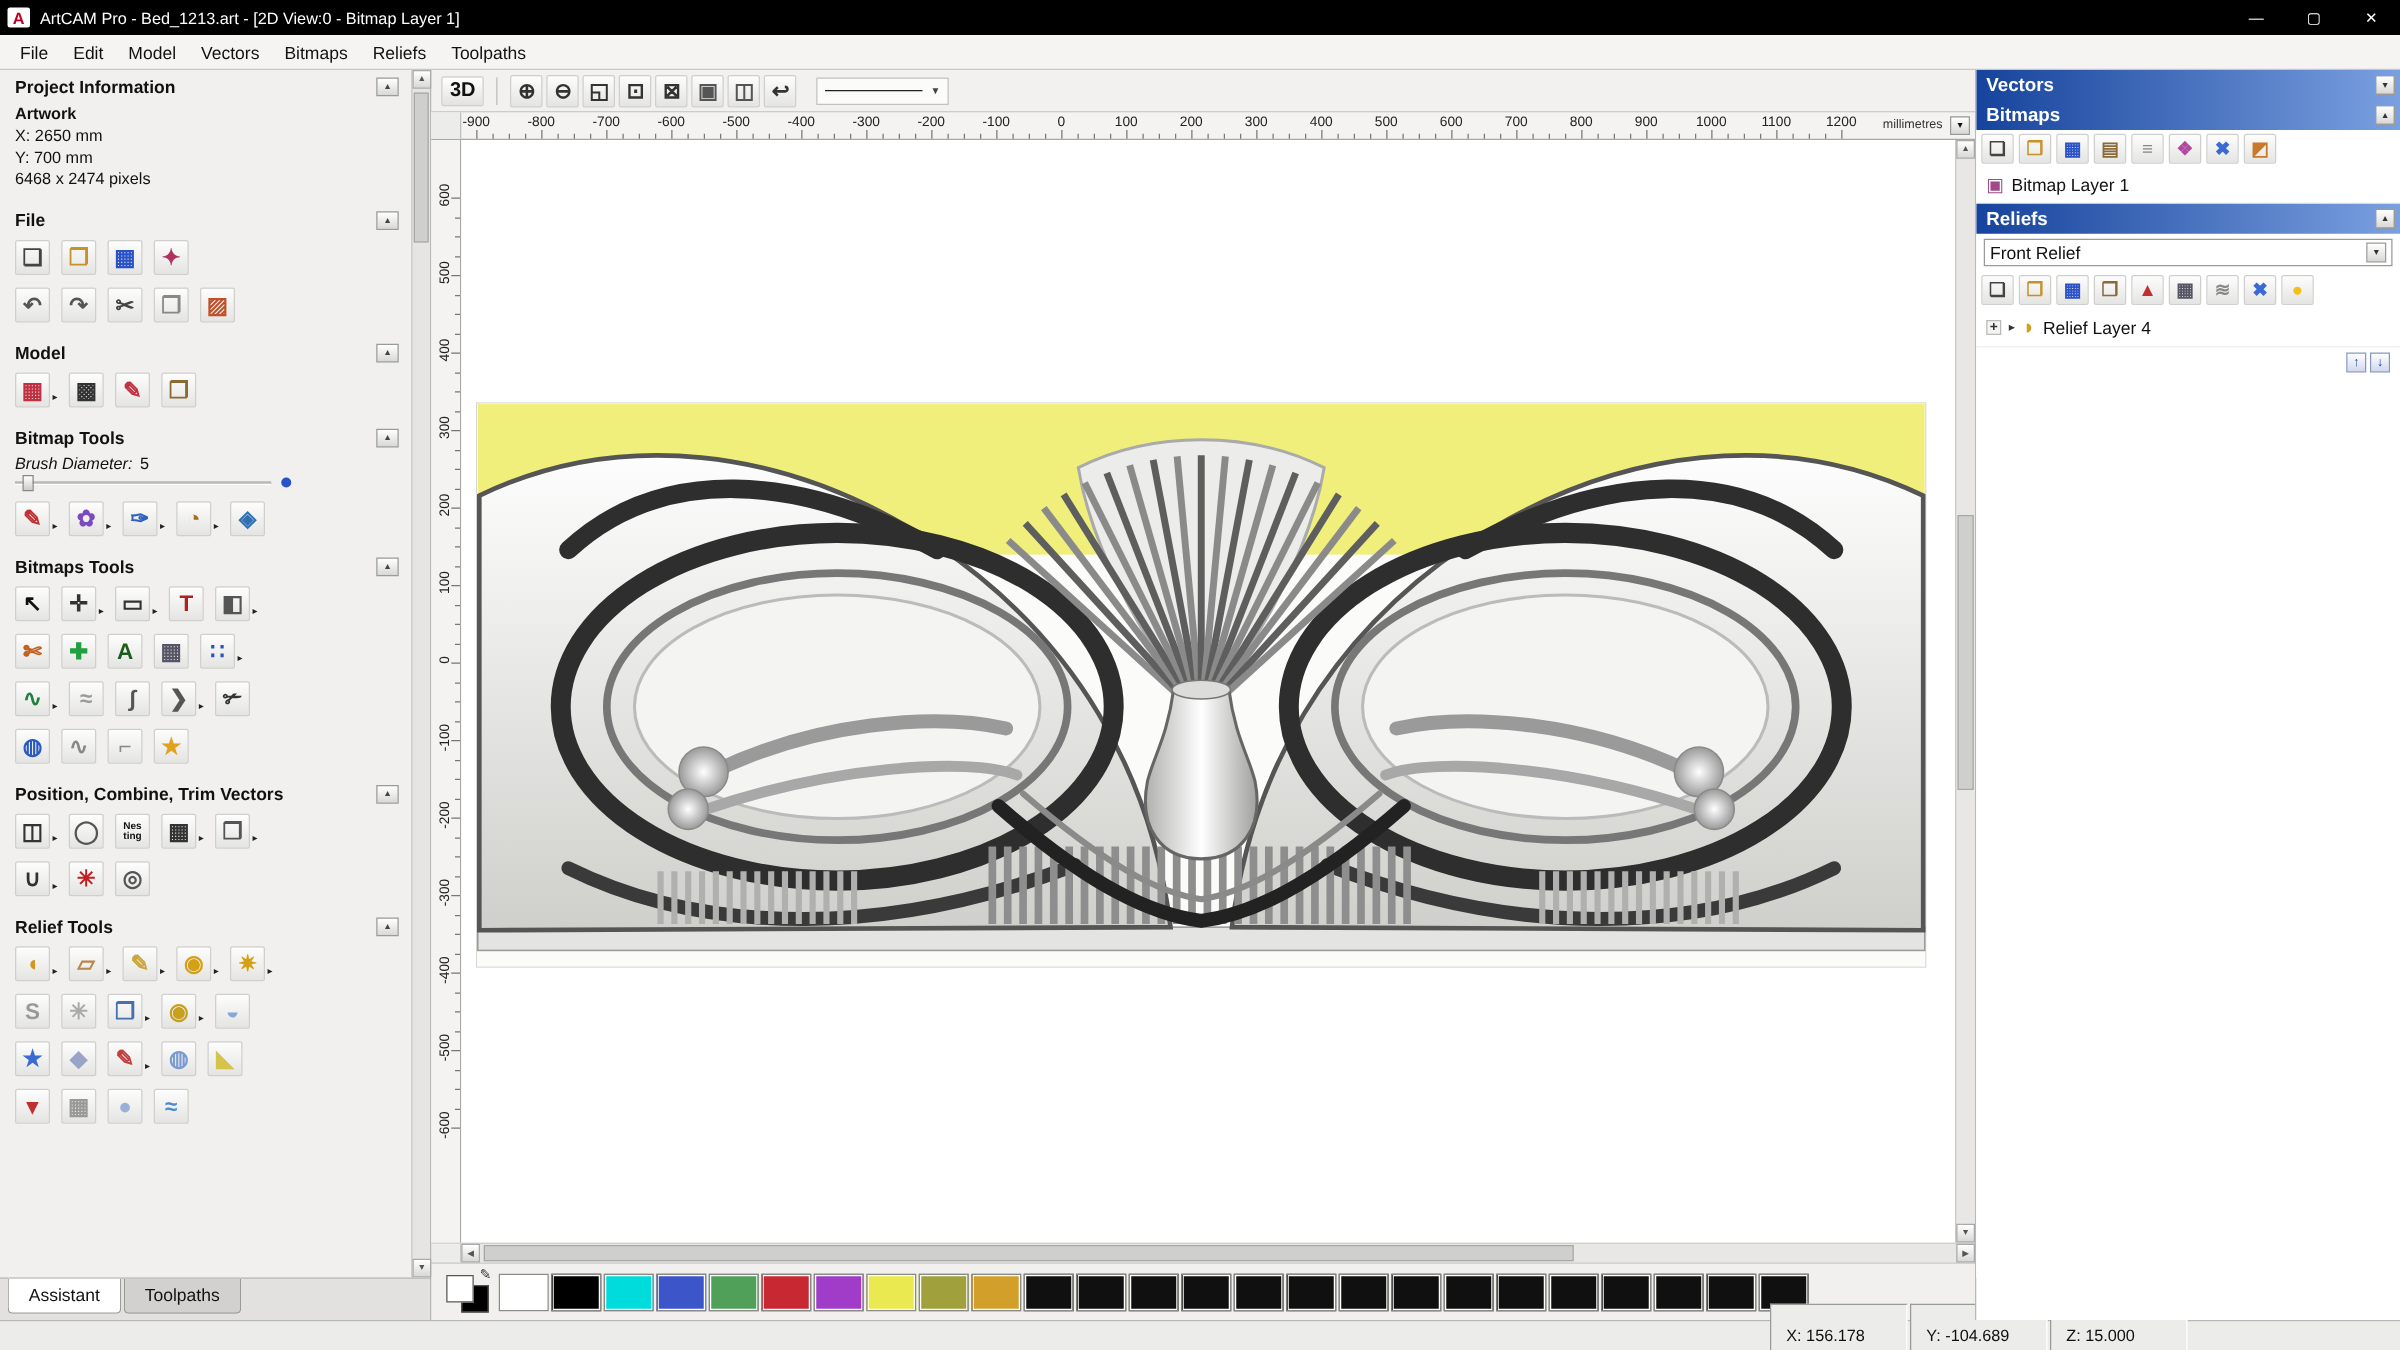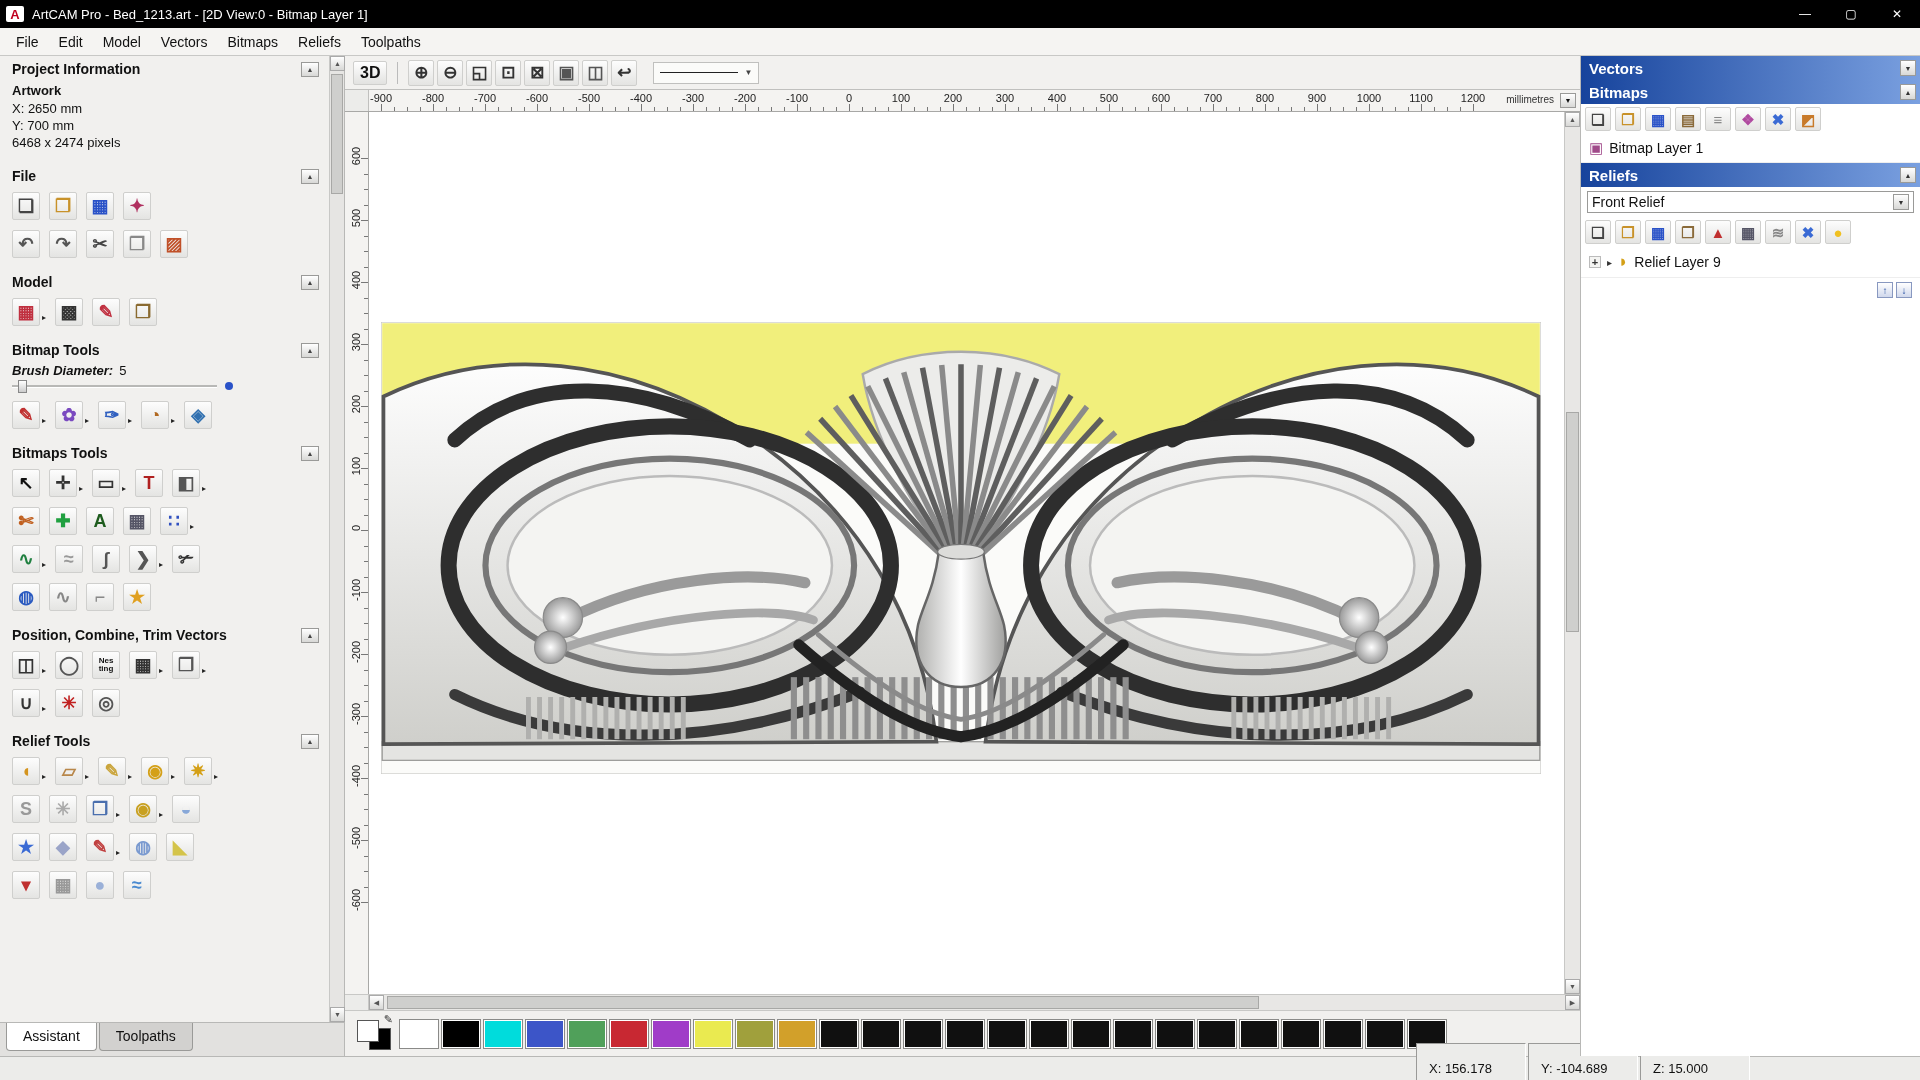--- a/index.html
+++ b/index.html
@@ -33,21 +33,21 @@
   .pi-grid { display:flex; padding:2px 12px 6px 12px; font-size:13px; }
   .pi-col { width:50%; line-height:17px; }
   .pi-title { font-weight:bold; margin-bottom:1px; }
   .icon-row { display:flex; align-items:center; padding:5px 12px; gap:9px; }
   .tool-icon { width:28px; height:28px; display:flex; align-items:center; justify-content:center;
                background:linear-gradient(#fdfdfd,#e4e4e2); border:1px solid #cfcfcd; border-radius:2px; }
   .glyph { font-size:18px; font-weight:bold; line-height:1; }
   .glyph.small { font-size:8px; line-height:8px; white-space:normal; text-align:center; width:24px; font-weight:bold; }
   .fly { font-size:8px; color:#222; margin-left:-7px; align-self:flex-end; padding-bottom:4px; }
   .brush-row { display:flex; align-items:center; padding:2px 12px; font-size:13px; gap:6px; }
-  .brush-label { font-style:italic; font-weight:bold; }
+  .brush-label { font-style:italic; font-weight:normal; }
   .slider-row { display:flex; align-items:center; padding:2px 12px 6px 12px; gap:8px; }
   .slider-track { position:relative; width:205px; height:3px; background:#b8b8b6; border-bottom:1px solid #fff; }
   .slider-handle { position:absolute; left:6px; top:-5px; width:9px; height:13px; background:linear-gradient(#fff,#ccc); border:1px solid #888; }
   .slider-dot { width:8px; height:8px; border-radius:50%; background:#2a52c8; }
   .lp-scrollbar { position:absolute; top:0; right:0; bottom:34px; width:15px; background:#e6e5e3; border-left:1px solid #c8c8c6; }
   .sb-btn { width:15px; height:15px; background:linear-gradient(#fff,#d8d8d6); border:1px solid #aaa;
             font-size:7px; display:flex; align-items:center; justify-content:center; color:#555; }
   .sb-btn.bottom { position:absolute; bottom:0; }
   .sb-thumb-v { position:absolute; left:1px; right:1px; top:18px; height:120px; background:#cfcfcd; border:1px solid #a8a8a6; }
   .lp-tabs { position:absolute; left:0; right:0; bottom:0; height:34px; background:#e2e1df; border-top:1px solid #b8b8b6;
@@ -975,21 +975,21 @@
               </div>
               <div class="tool-icon">
                 <span class="glyph" style="color: rgb(240, 192, 32);">●</span>
               </div>
             </div>
           </div>
         <div class="layer-row">
           <span class="lr-plus">+</span>
           <span class="lr-caret">▸</span>
           <span class="layer-ico gold">◗</span>
-          <span>Relief Layer 9</span>
+          <span>Relief Layer 4</span>
         </div>
         <div class="updown">
           <span class="ud-btn">↑</span>
           <span class="ud-btn">↓</span>
         </div>
 
       </div>
     </div>
 
   </div>

